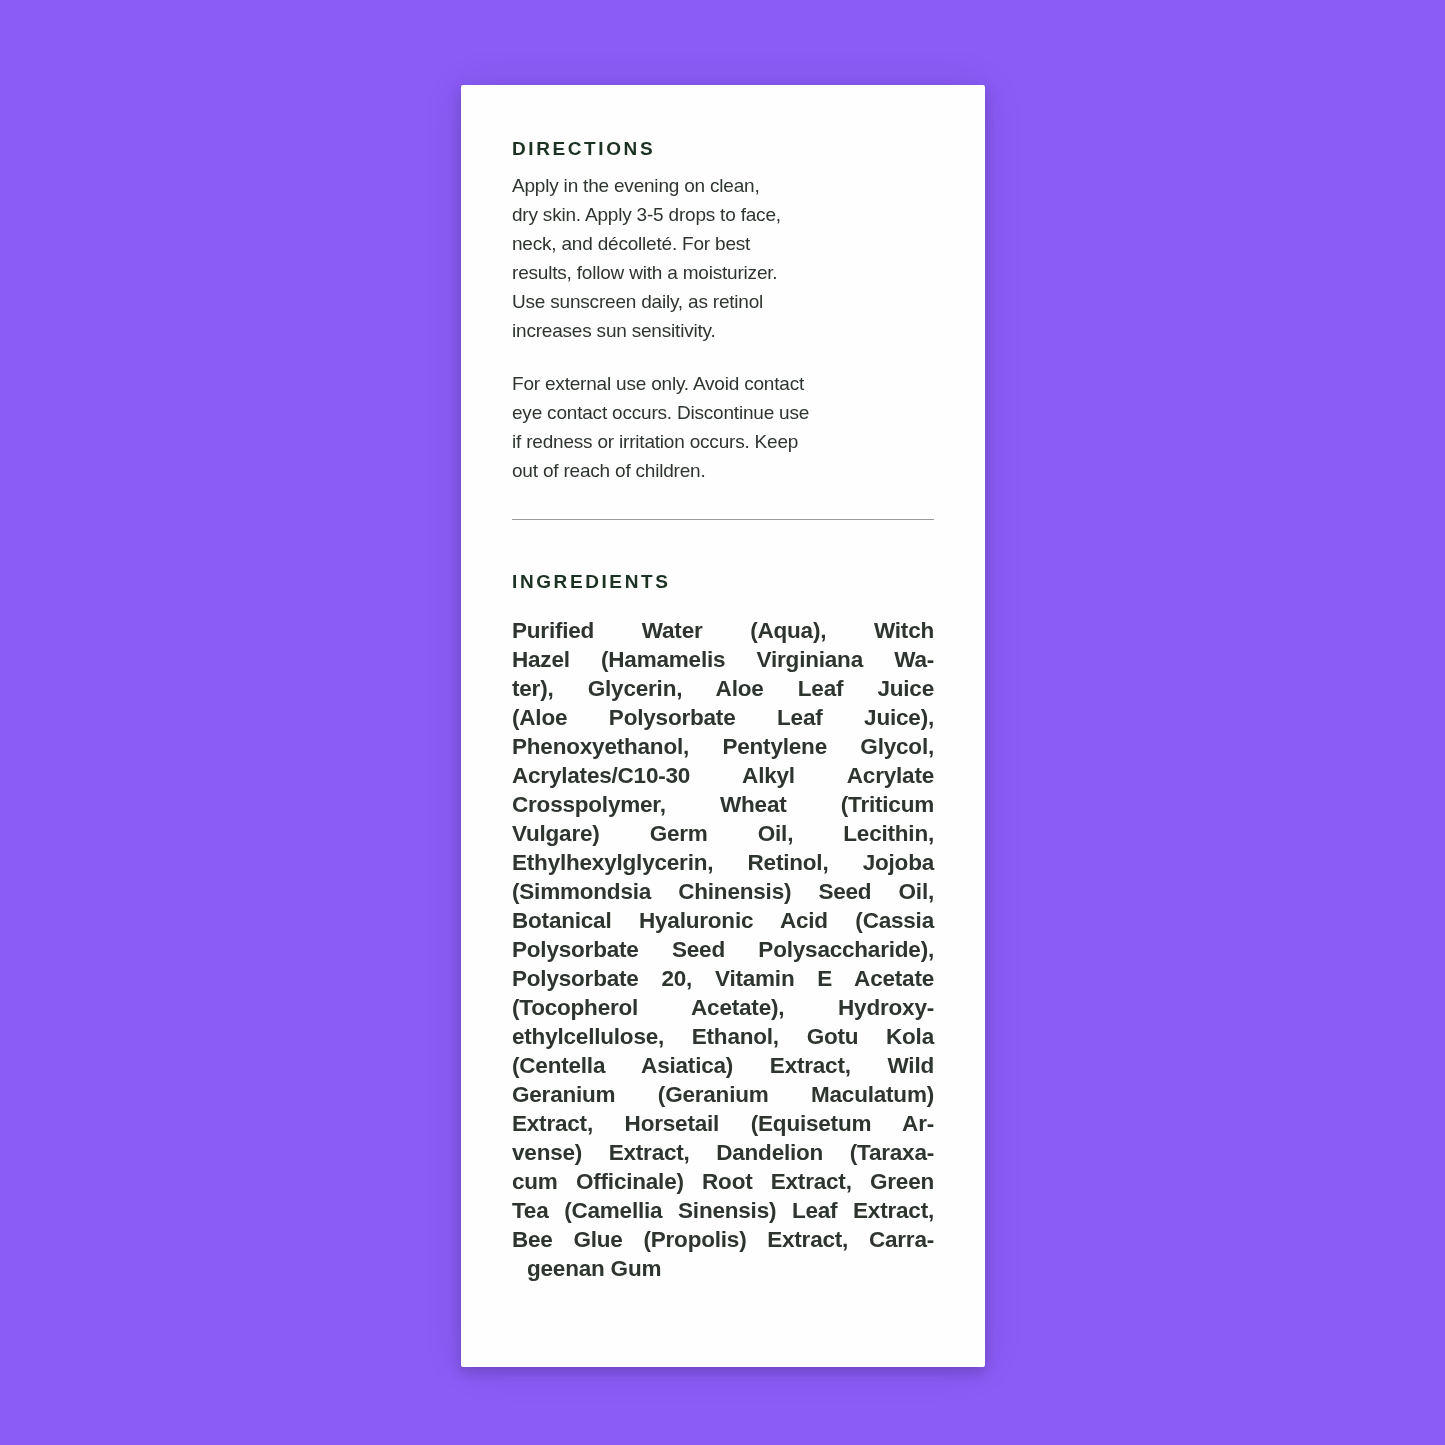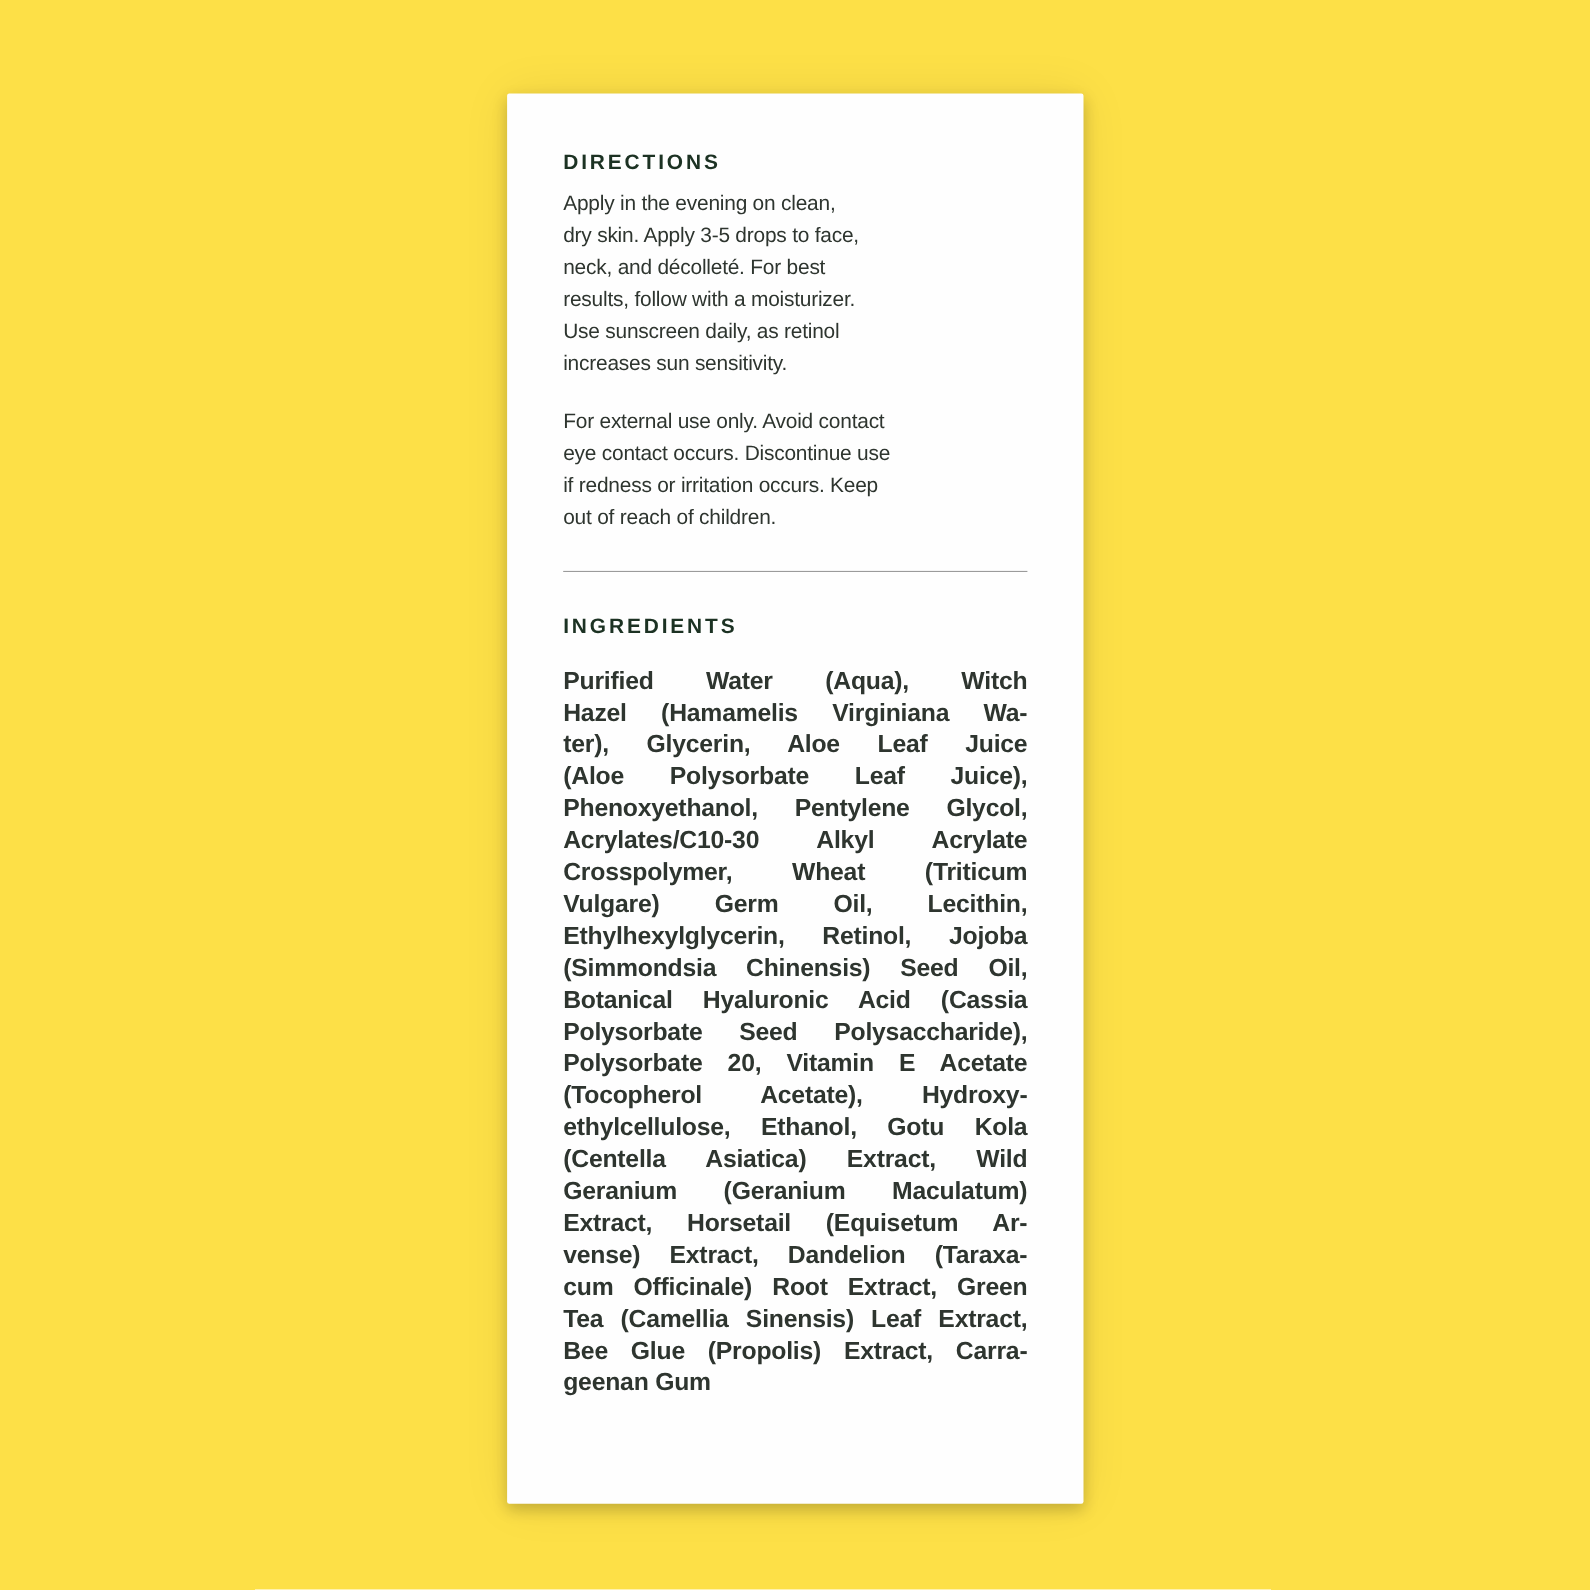--- a/index.html
+++ b/index.html
@@ -7,21 +7,21 @@
     padding: 0;
     background: #ffffff;
     width: 1445px;
     height: 1445px;
     font-family: "Liberation Sans", "DejaVu Sans", sans-serif;
   }
   .canvas {
     position: relative;
     width: 1445px;
     height: 1445px;
-    background: #fde047;
+    background: #8b5cf6;
     overflow: hidden;
   }
   .label-panel {
     position: absolute;
     left: 461px;
     top: 85px;
     width: 524px;
     height: 1282px;
     box-sizing: border-box;
     padding: 52px 51px 40px 51px;
@@ -52,36 +52,37 @@
   .para.second {
     margin-top: 24px;
   }
   .divider {
     border: none;
     border-top: 1px solid #9b9b9b;
     margin: 34px 0 0 0;
     height: 0;
   }
   .ingredients-heading {
-    margin-top: 38px;
+    margin-top: 50px;
   }
   .ingredients-para {
     margin-top: 22px;
     color: #2e352f;
     font-size: 22.5px;
     line-height: 29px;
     letter-spacing: -0.2px;
   }
   .ingredients-para .line {
     text-align: justify;
     text-align-last: justify;
     font-weight: bold;
   }
   .ingredients-para .line:last-child {
     text-align-last: left;
+    margin-left: 15px;
   }
 </style>
 </head>
 <body>
 
 <div class="canvas">
 
   <div class="label-panel">
 
     <div class="section-heading">DIRECTIONS</div>

